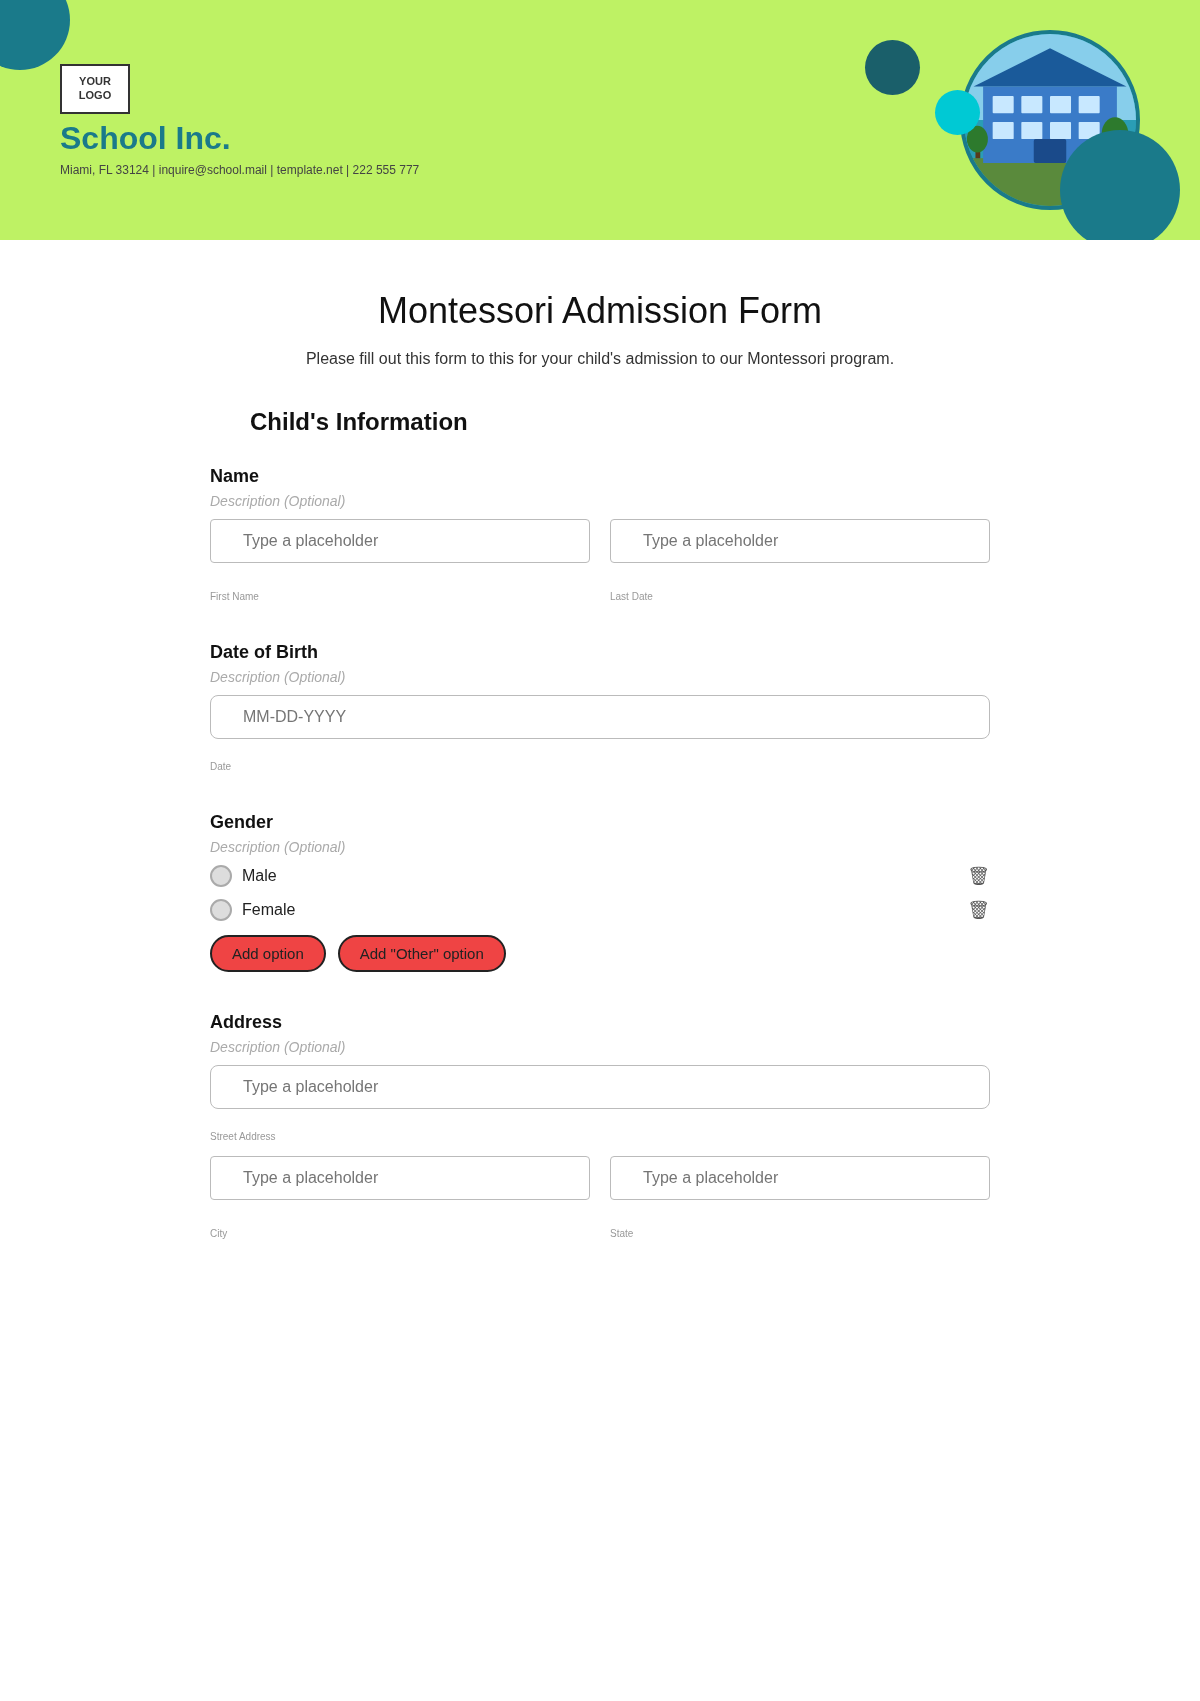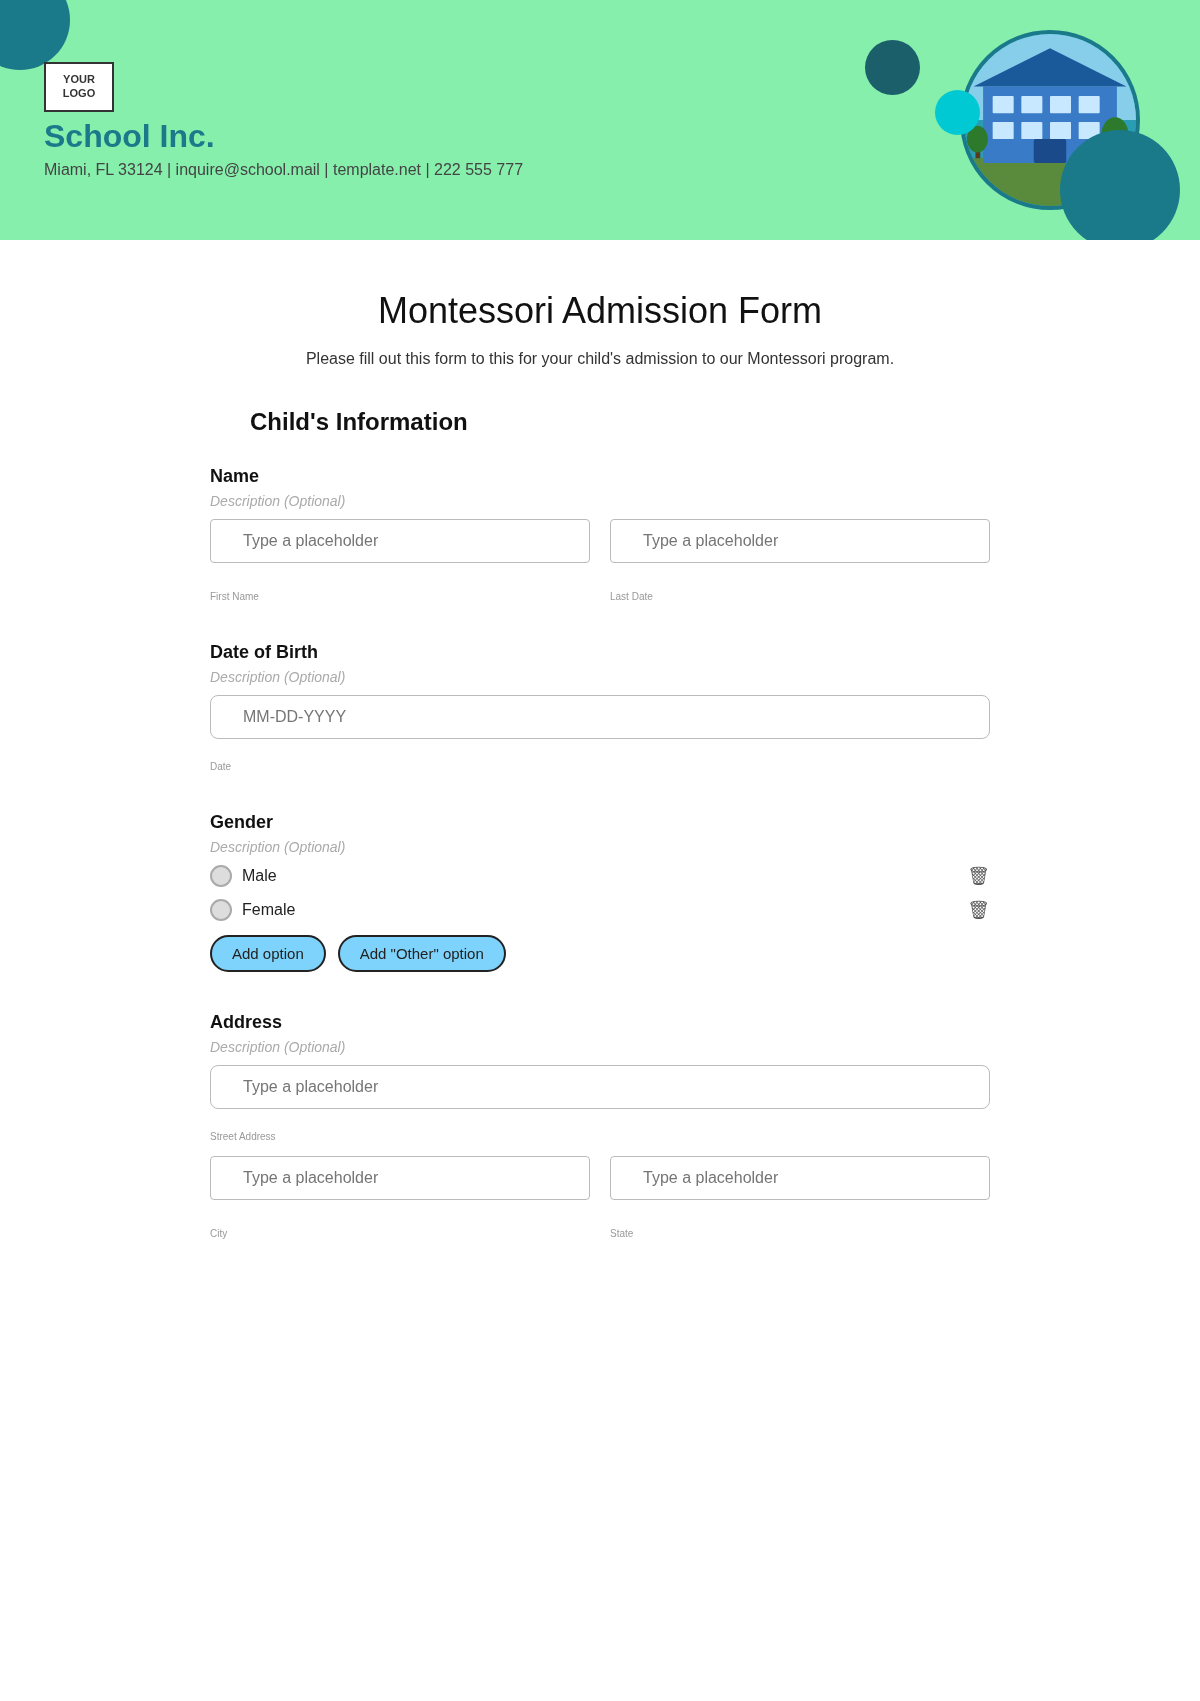--- a/index.html
+++ b/index.html
@@ -6,22 +6,22 @@
     body {
       font-family: 'Arial', sans-serif;
       background: #ffffff;
       color: #222;
       width: 1200px;
       min-height: 1701px;
     }
 
     
     .header {
-      background: #86efac;
-      padding: 30px 60px 30px 44px;
+      background: #bef264;
+      padding: 30px 60px 30px 60px;
       display: flex;
       align-items: center;
       justify-content: space-between;
       position: relative;
       overflow: hidden;
       min-height: 200px;
     }
 
     .header-left { display: flex; flex-direction: column; gap: 6px; z-index: 2; }
 
@@ -34,21 +34,21 @@
       background: #fff;
     }
 
     .school-name {
       font-size: 32px;
       font-weight: bold;
       color: #1a7a8a;
     }
 
     .school-info {
-      font-size: 16px;
+      font-size: 12px;
       color: #444;
     }
 
     
     .deco-circle-teal-top-left {
       position: absolute;
       top: -30px; left: -30px;
       width: 100px; height: 100px;
       border-radius: 50%;
       background: #1a7a8a;
@@ -221,21 +221,21 @@
     
     .add-option-row {
       display: flex;
       gap: 12px;
       margin-top: 14px;
     }
 
     .add-option-btn {
       border: 2px solid #222;
       border-radius: 25px;
-      background: #7dd3fc;
+      background: #ef4444;
       padding: 8px 20px;
       font-size: 15px;
       color: #222;
       cursor: pointer;
       font-weight: 500;
     }
 
     
     .address-section { margin-top: 10px; }
 

